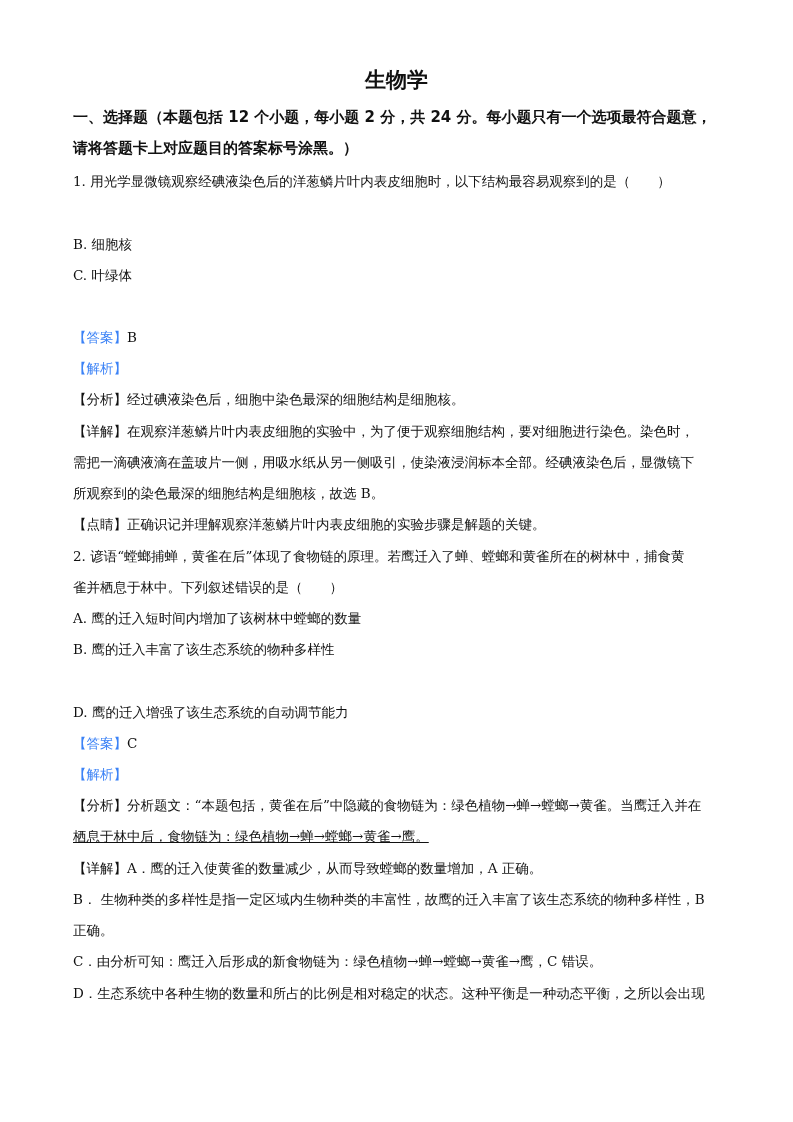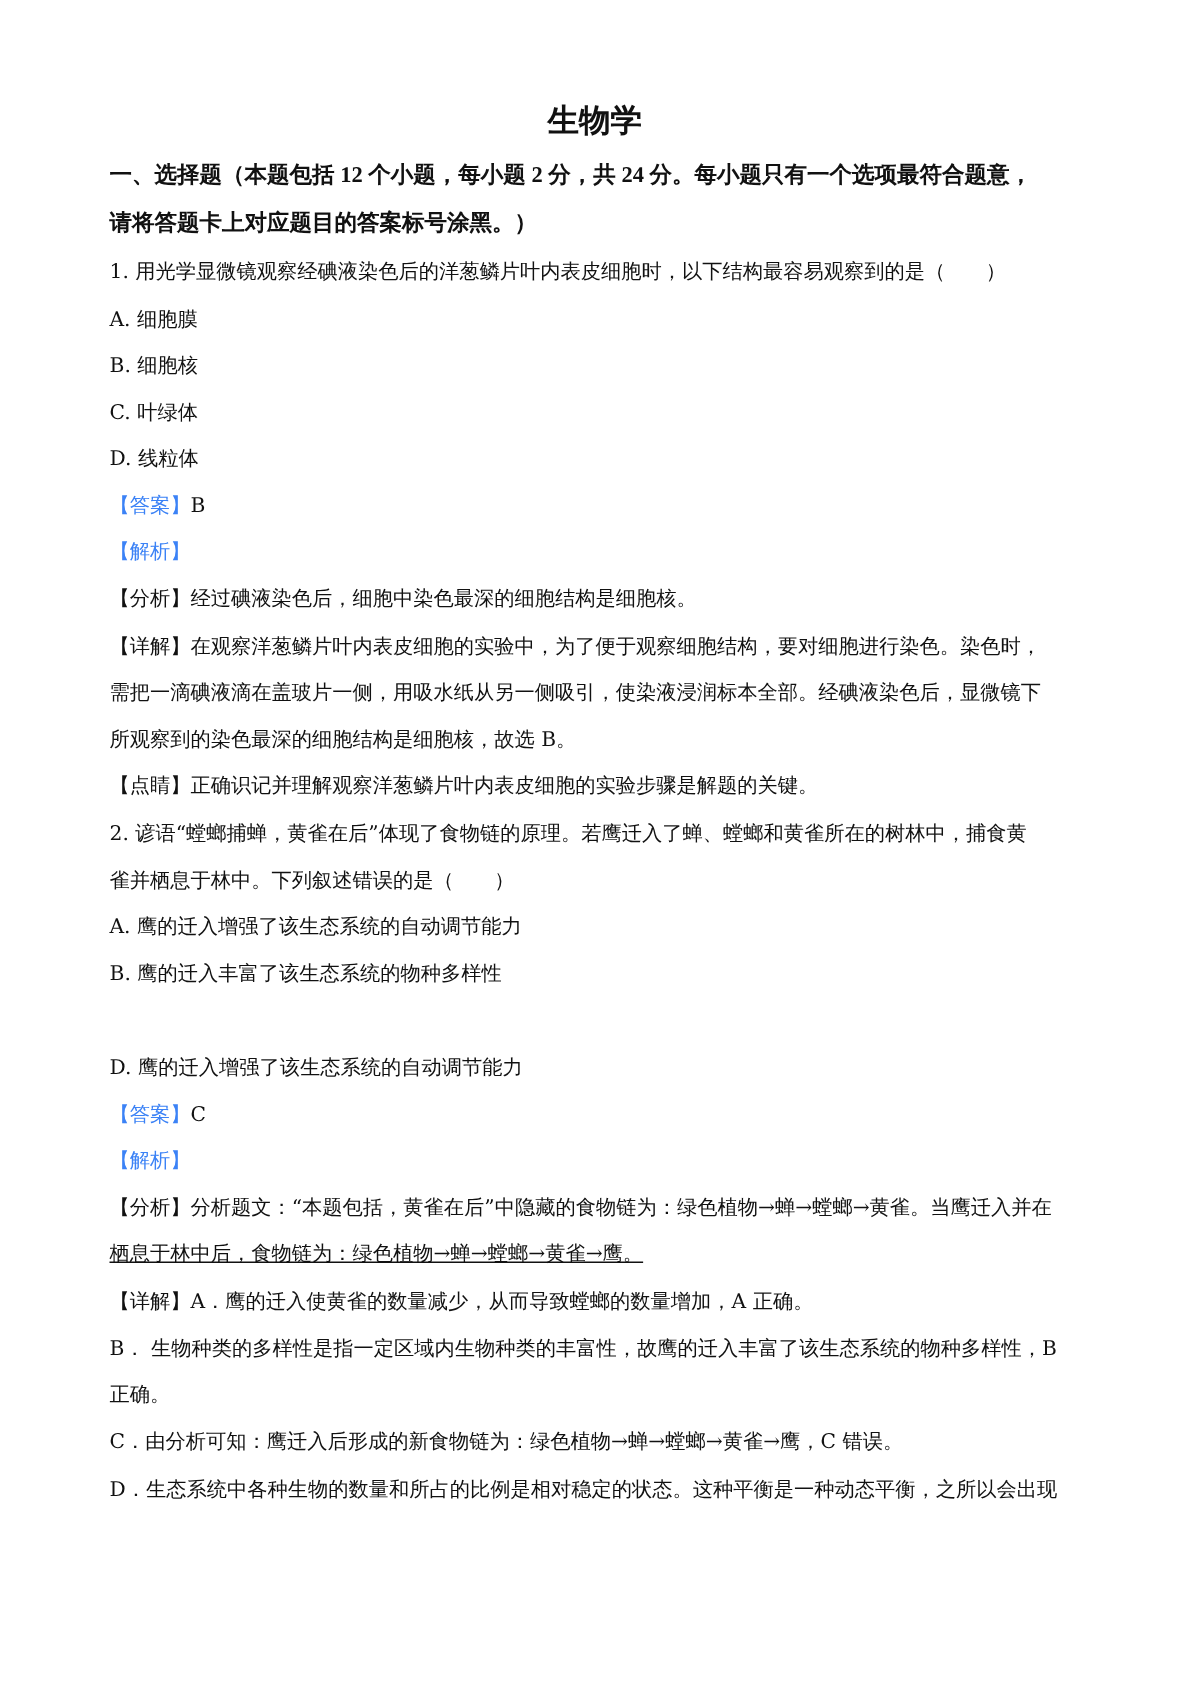--- a/index.html
+++ b/index.html
@@ -11,47 +11,45 @@
     .line { position: absolute; left: 73px; width: 660px; font-size: 13.5px; line-height: 18px; white-space: nowrap; }
     .section { font-family: "DejaVu Sans", "Liberation Sans", sans-serif; font-weight: bold; font-size: 15px; }
     .tag-blue { color: #3b82f6; }
   </style>
 </head>
 <body>
 
 <div class="page">
   <div class="title">生物学</div>
 
-  <div class="line section" style="top:108px;font-family:Liberation Serif, serif;">一、选择题（本题包括 12 个小题，每小题 2 分，共 24 分。每小题只有一个选项最符合题意，</div>
+  <div class="line section" style="top:108px;">一、选择题（本题包括 12 个小题，每小题 2 分，共 24 分。每小题只有一个选项最符合题意，</div>
   <div class="line section" style="top:139px;">请将答题卡上对应题目的答案标号涂黑。）</div>
 
   <div class="line" style="top:172px;">1. 用光学显微镜观察经碘液染色后的洋葱鳞片叶内表皮细胞时，以下结构最容易观察到的是（　　）</div>
-  <div class="line" style="top:204px;">A. 细胞膜</div>
   <div class="line" style="top:235px;">B. 细胞核</div>
   <div class="line" style="top:266px;">C. 叶绿体</div>
-  <div class="line" style="top:297px;">D. 线粒体</div>
   <div class="line" style="top:328px;">
     <span class="tag-blue">【答案】</span><span>B</span>
   </div>
   <div class="line tag-blue" style="top:359px;">【解析】</div>
   <div class="line" style="top:390px;">
     <span>【分析】</span><span>经过碘液染色后，细胞中染色最深的细胞结构是细胞核。</span>
   </div>
   <div class="line" style="top:453px;">需把一滴碘液滴在盖玻片一侧，用吸水纸从另一侧吸引，使染液浸润标本全部。经碘液染色后，显微镜下</div>
   <div class="line" style="top:422px;">
     <span>【详解】</span><span>在观察洋葱鳞片叶内表皮细胞的实验中，为了便于观察细胞结构，要对细胞进行染色。染色时，</span>
   </div>
   <div class="line" style="top:484px;">所观察到的染色最深的细胞结构是细胞核，故选 B。</div>
   <div class="line" style="top:515px;">
     <span>【点睛】</span><span>正确识记并理解观察洋葱鳞片叶内表皮细胞的实验步骤是解题的关键。</span>
   </div>
 
   <div class="line" style="top:547px;">2. 谚语“螳螂捕蝉，黄雀在后”体现了食物链的原理。若鹰迁入了蝉、螳螂和黄雀所在的树林中，捕食黄</div>
   <div class="line" style="top:578px;">雀并栖息于林中。下列叙述错误的是（　　）</div>
-  <div class="line" style="top:609px;">A. 鹰的迁入增强了该生态系统的自动调节能力</div>
+  <div class="line" style="top:609px;">A. 鹰的迁入短时间内增加了该树林中螳螂的数量</div>
   <div class="line" style="top:640px;">B. 鹰的迁入丰富了该生态系统的物种多样性</div>
   <div class="line" style="top:703px;">D. 鹰的迁入增强了该生态系统的自动调节能力</div>
   <div class="line" style="top:734px;">
     <span class="tag-blue">【答案】</span><span>C</span>
   </div>
   <div class="line tag-blue" style="top:765px;">【解析】</div>
   <div class="line" style="top:796px;">
     <span>【分析】</span><span>分析题文：“本题包括，黄雀在后”中隐藏的食物链为：绿色植物→蝉→螳螂→黄雀。当鹰迁入并在</span>
   </div>
   <div class="line" style="top:827px;text-decoration:underline;">栖息于林中后，食物链为：绿色植物→蝉→螳螂→黄雀→鹰。</div>

